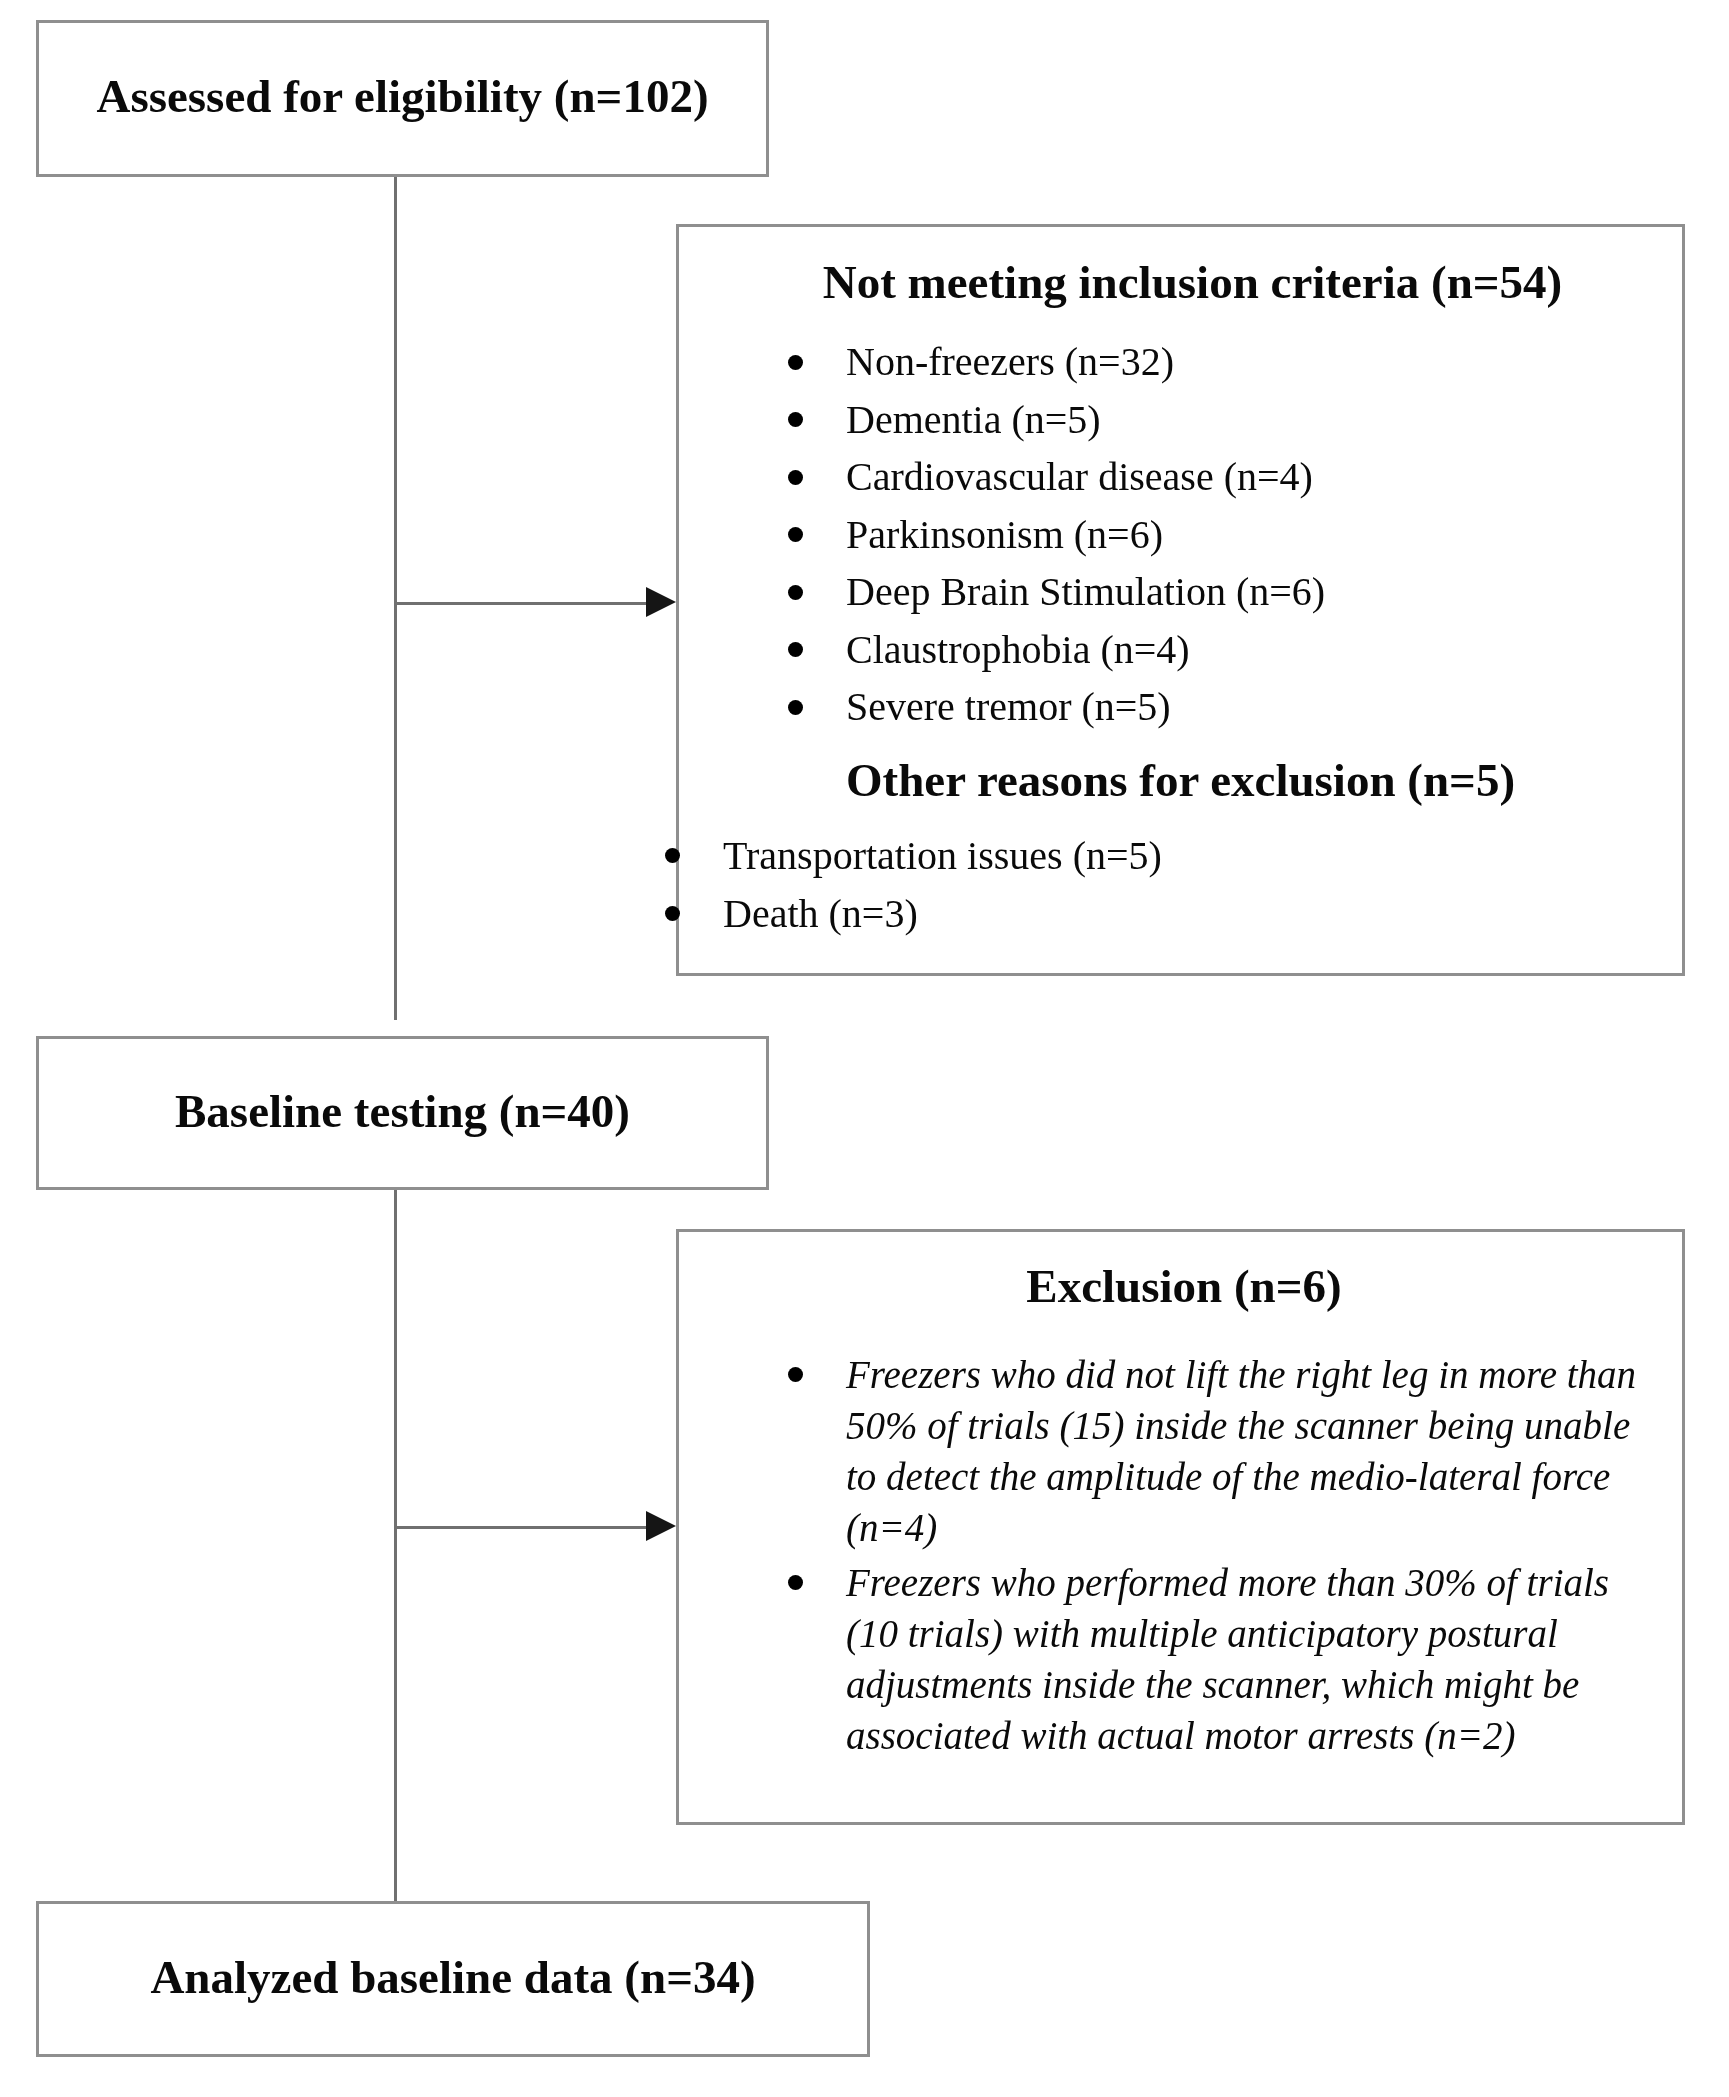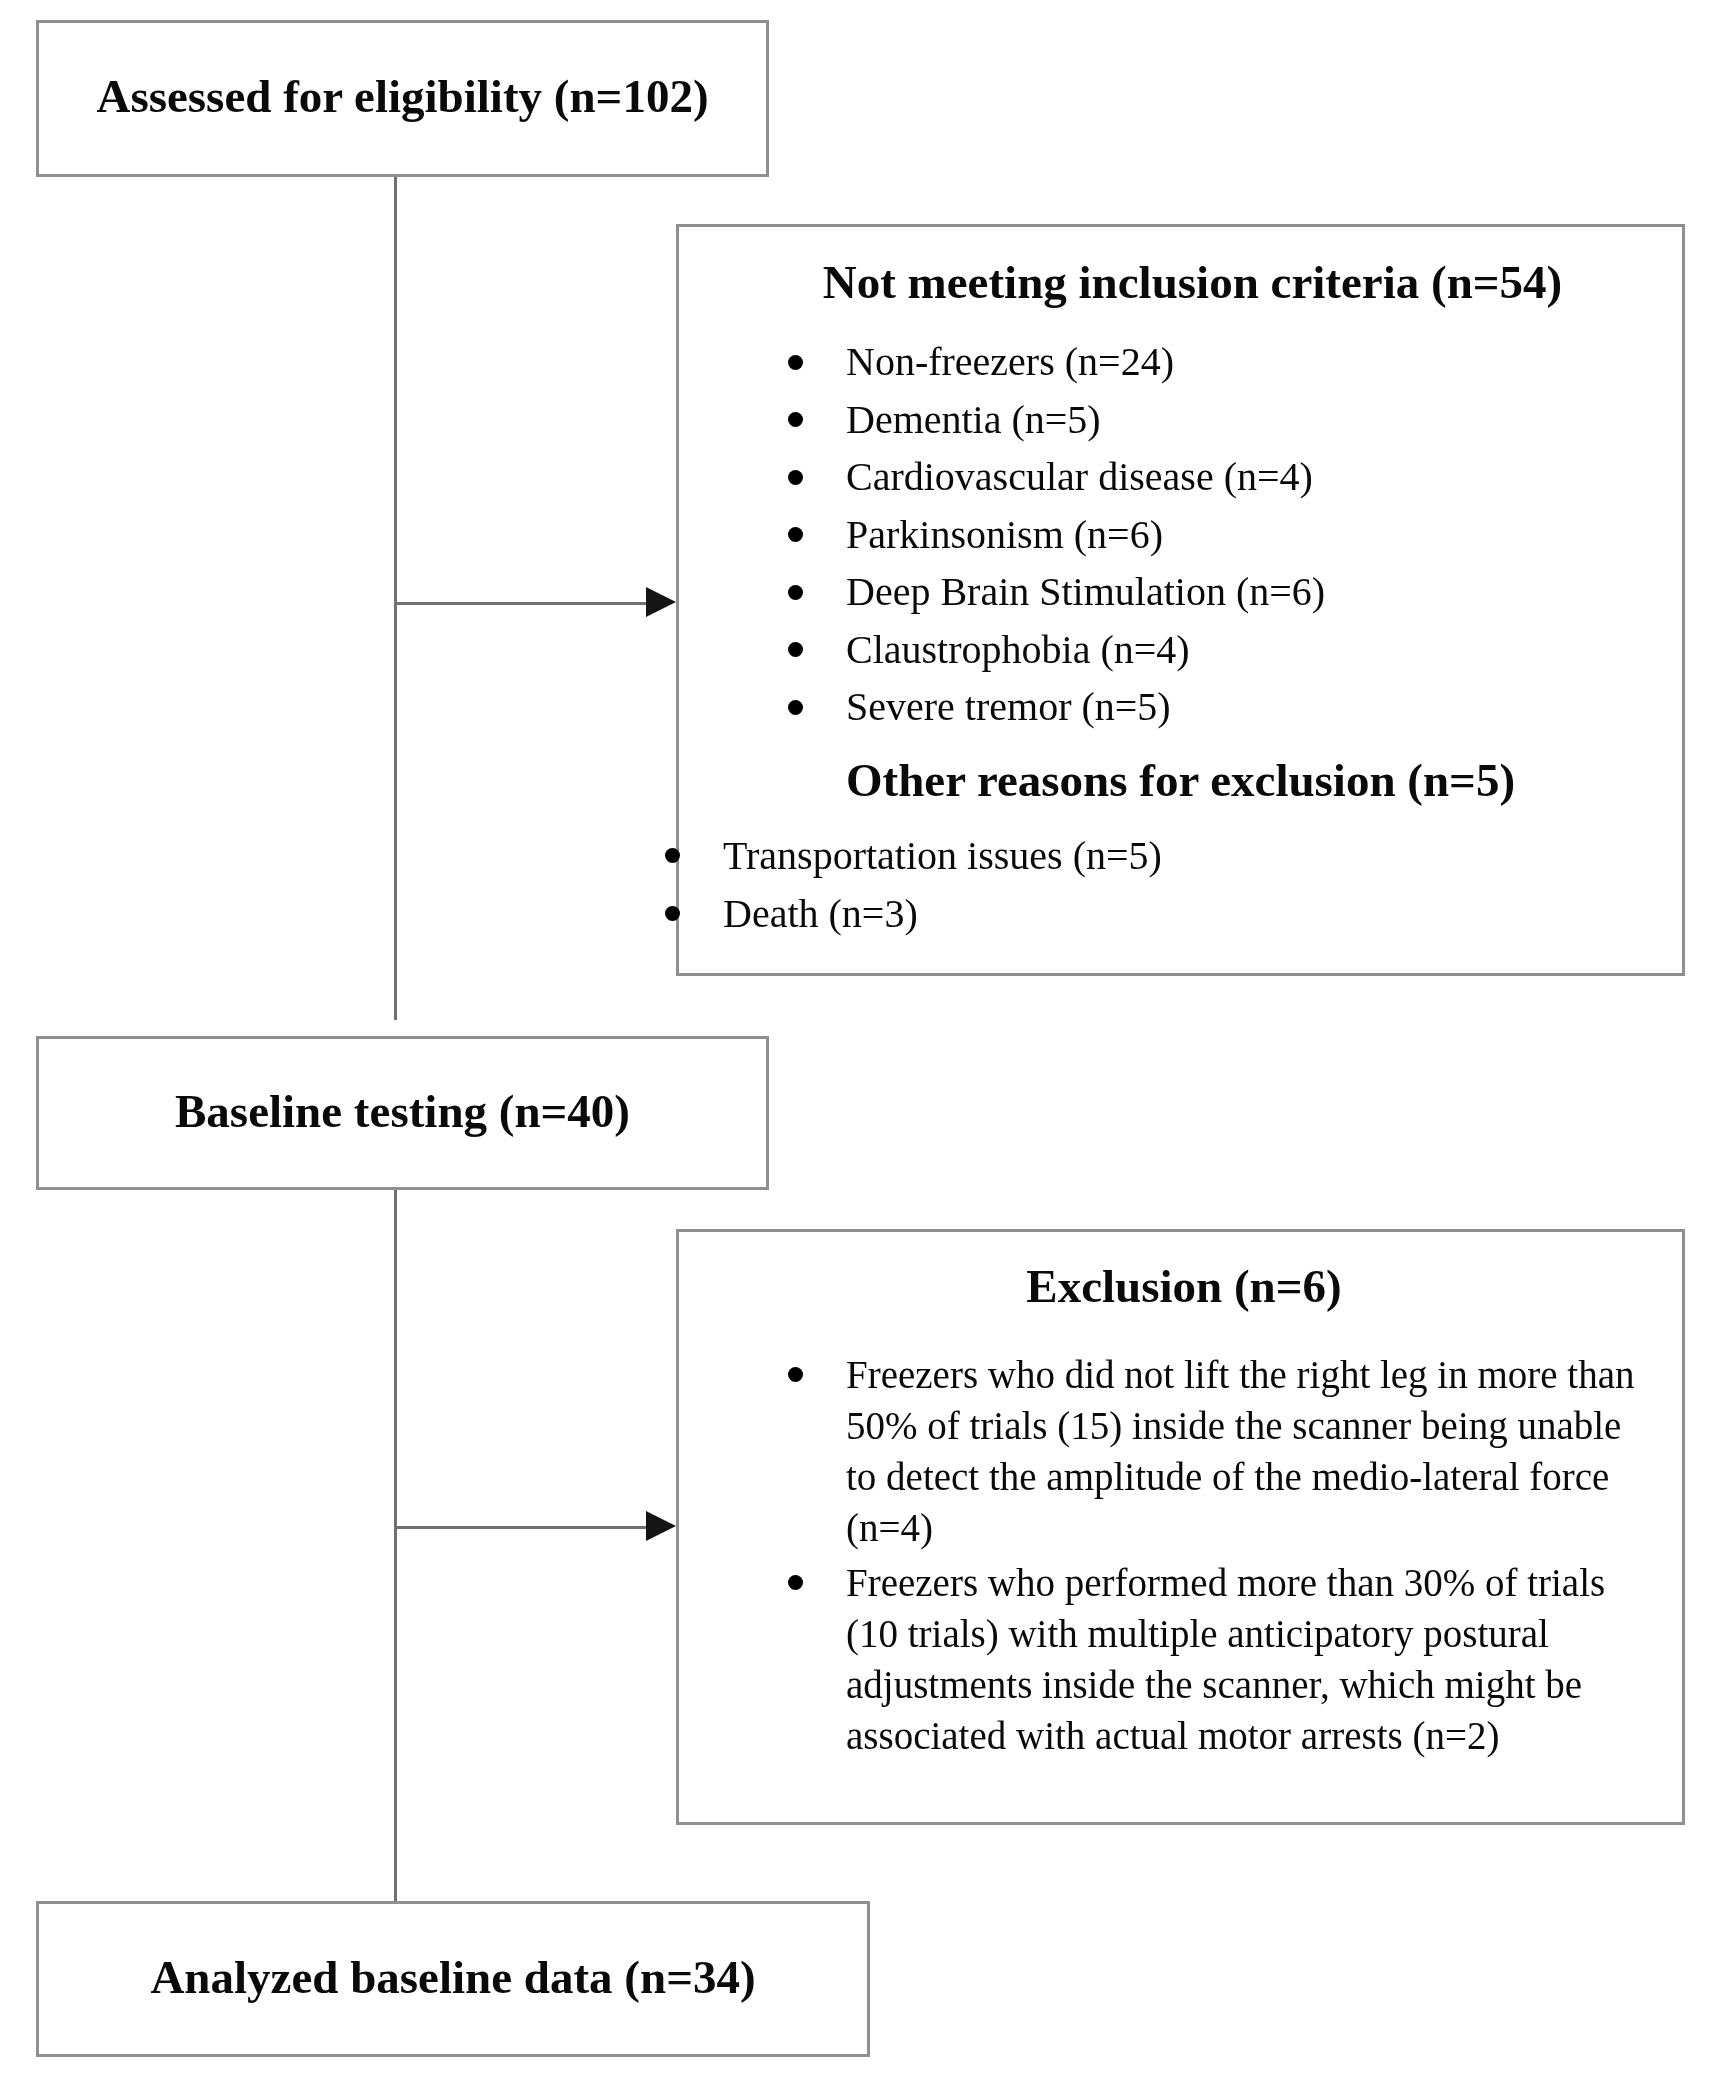--- a/index.html
+++ b/index.html
@@ -70,21 +70,21 @@
   ul.list-singles { margin-top: 35px; padding-left: 167px; }
   ul.list-singles.sub { margin-top: 31px; padding-left: 44px; }
   ul.list-singles li {
     font-size: 40px;
     line-height: 40px;
     margin-bottom: 17.5px;
     white-space: nowrap;
   }
   ul.list-singles li::before { top: 12.3px; }
 
-  ul.list-paras { margin-top: 38px; padding-left: 167px; }
+  ul.list-paras { margin-top: 38px; padding-left: 167px; font-style: italic; }
   ul.list-paras li {
     font-size: 39px;
     line-height: 51px;
     width: 804px;
     margin-bottom: 3.9px;
   }
   ul.list-paras li::before { top: 17.5px; }
 
   
   .line { position: absolute; background: var(--connector); }
@@ -117,21 +117,21 @@
   <div class="arrowhead" id="ahead2"></div>
 
   <div class="box small" id="box-assessed">
     <span class="small-title">Assessed for eligibility (n=102)</span>
   </div>
 
   <div class="box big" id="box-notmeeting">
     <div class="big-title main">Not meeting inclusion criteria (n=54)</div>
     <ul class="blist list-singles">
 
-    <li class="bitem">Non-freezers (n=24)</li>
+    <li class="bitem">Non-freezers (n=32)</li>
         <li class="bitem">Dementia (n=5)</li>
         <li class="bitem">Cardiovascular disease (n=4)</li>
         <li class="bitem">Parkinsonism (n=6)</li>
         <li class="bitem">Deep Brain Stimulation (n=6)</li>
         <li class="bitem">Claustrophobia (n=4)</li>
         <li class="bitem">Severe tremor (n=5)</li>
       </ul>
     <div class="big-title sub">Other reasons for exclusion (n=5)</div>
     <ul class="blist list-singles sub">
 

